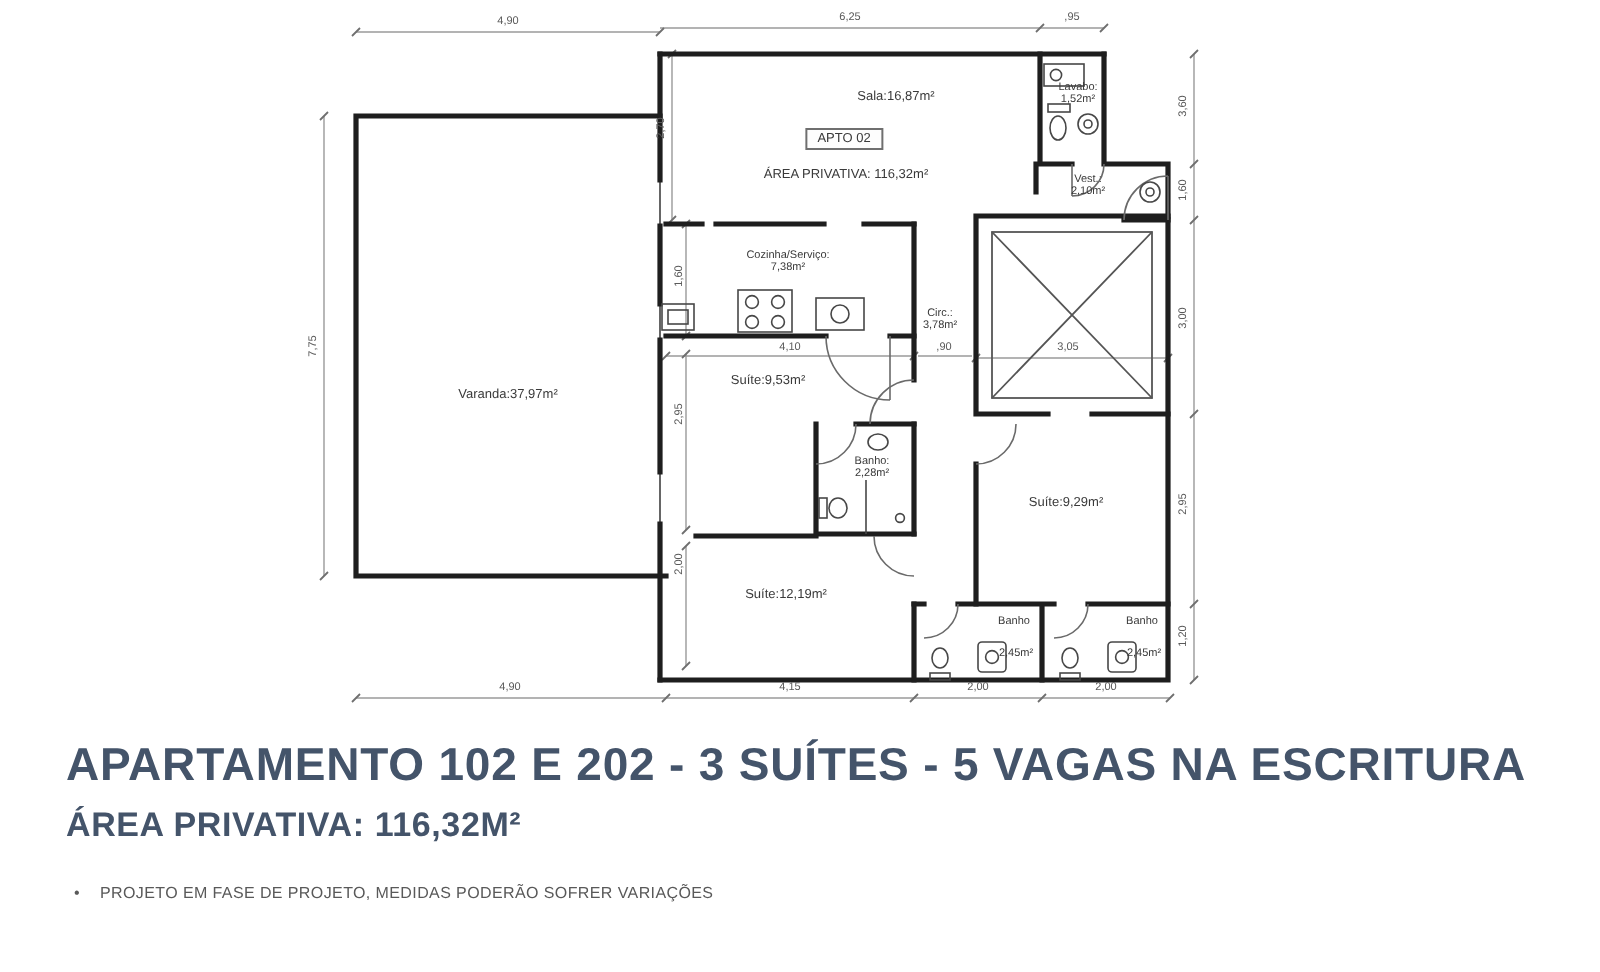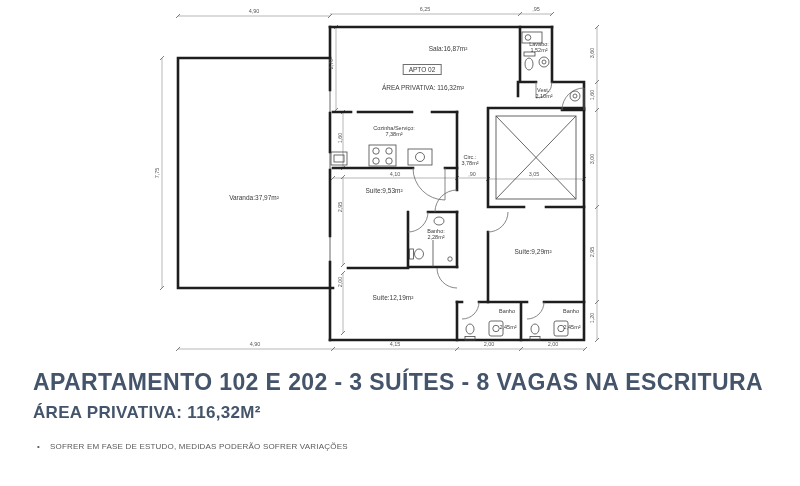--- a/index.html
+++ b/index.html
@@ -162,17 +162,17 @@
   <div class="dm rot" style="left:592px;top:318px">1,20</div>
   <div class="dm rot" style="left:331px;top:64px">2,70</div>
   <div class="dm rot" style="left:340px;top:138px">1,60</div>
   <div class="dm rot" style="left:340px;top:207px">2,95</div>
   <div class="dm rot" style="left:340px;top:282px">2,00</div>
   <div class="dm" style="left:395px;top:171px">4,10</div>
   <div class="dm" style="left:472px;top:171px">,90</div>
   <div class="dm" style="left:534px;top:171px">3,05</div>
 </div>
 
-<div class="ftitle">APARTAMENTO 102 E 202 - 3 SUÍTES - 8 VAGAS NA ESCRITURA</div>
+<div class="ftitle">APARTAMENTO 102 E 202 - 3 SUÍTES - 5 VAGAS NA ESCRITURA</div>
 <div class="fsub">ÁREA PRIVATIVA: 116,32M²</div>
 <ul class="notes">
-  <li>SOFRER EM FASE DE ESTUDO, MEDIDAS PODERÃO SOFRER VARIAÇÕES</li>
+  <li>PROJETO EM FASE DE PROJETO, MEDIDAS PODERÃO SOFRER VARIAÇÕES</li>
 </ul>
 
 </body></html>

